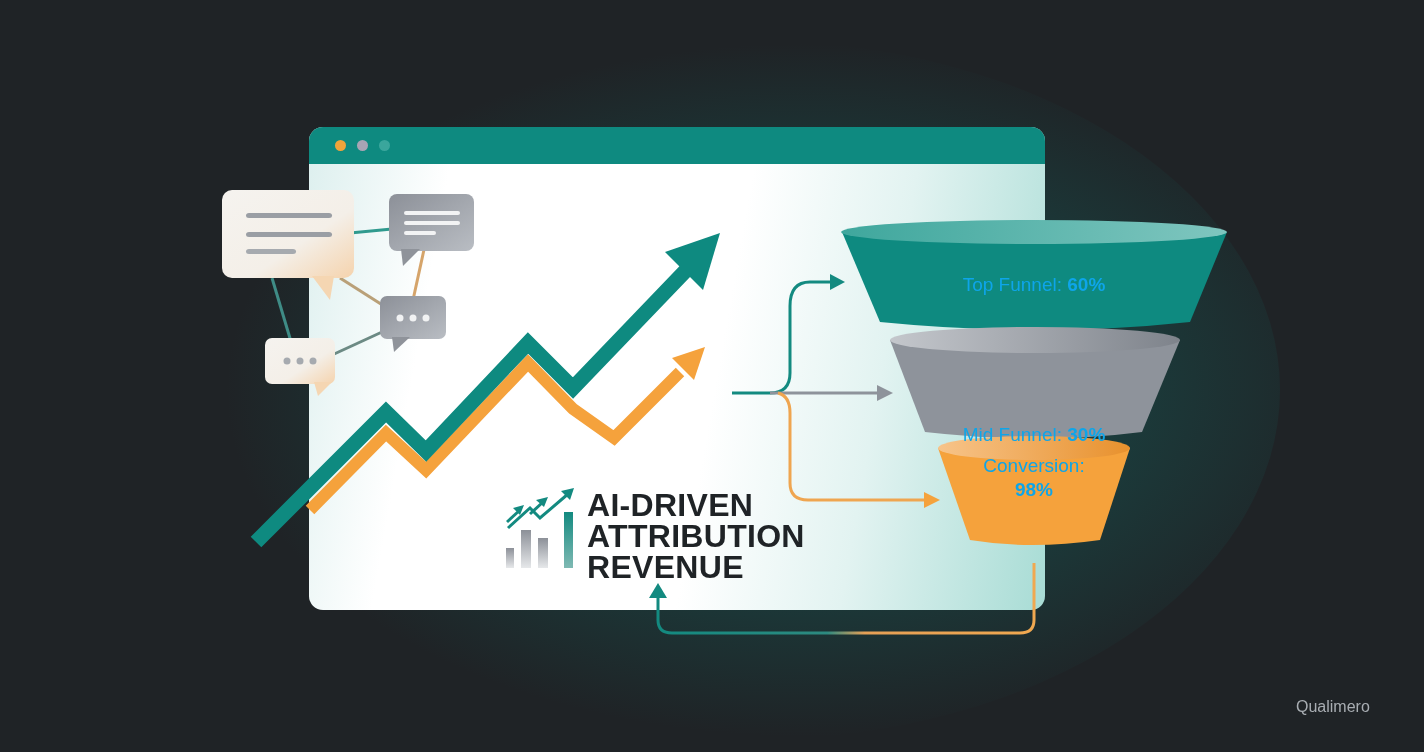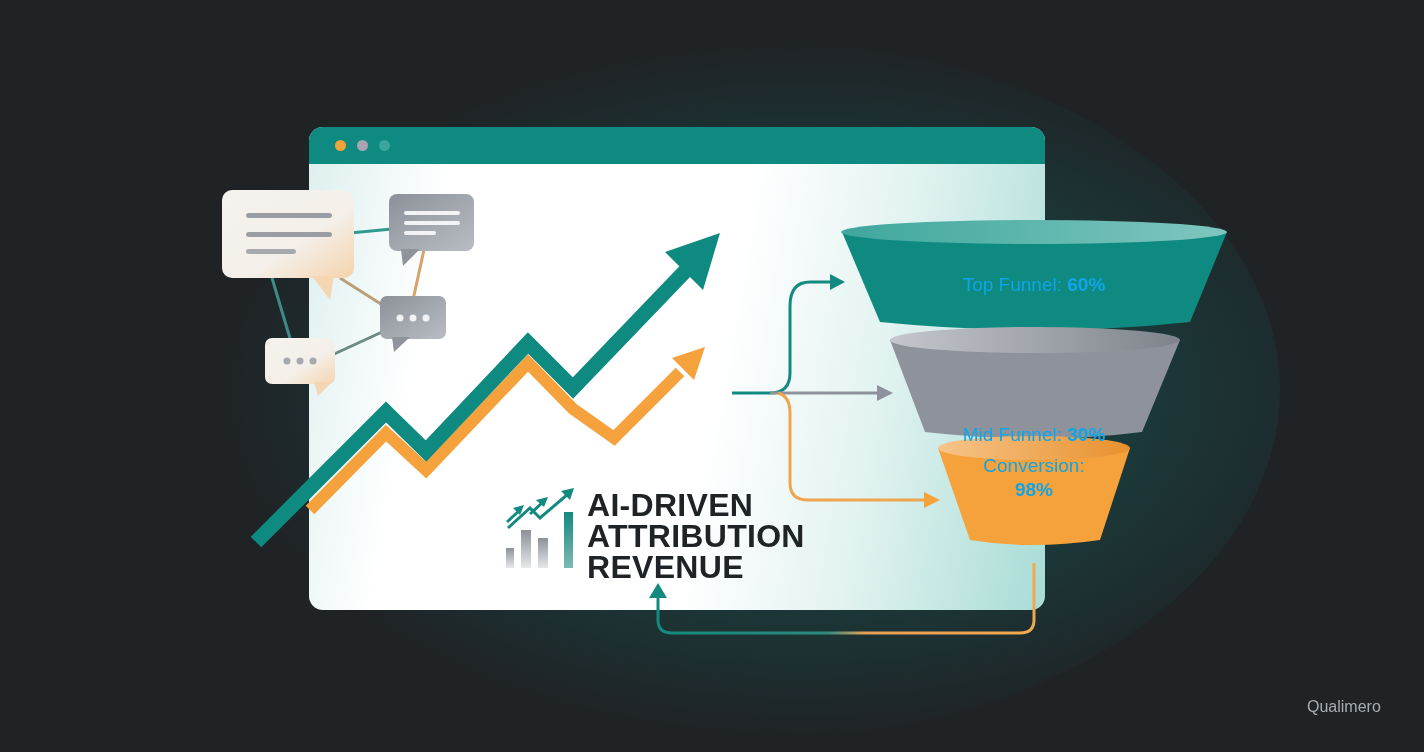--- a/index.html
+++ b/index.html
@@ -6,21 +6,21 @@
   body{width:1424px;height:752px;overflow:hidden;background:#1f2326;font-family:"Liberation Sans",sans-serif;position:relative;}
   .glow{position:absolute;left:220px;top:40px;width:1060px;height:700px;border-radius:50%;
     background:radial-gradient(ellipse at 55% 50%, rgba(24,140,128,0.55) 0%, rgba(20,100,95,0.35) 40%, rgba(31,35,38,0) 70%);}
   .window{position:absolute;left:309px;top:127px;width:736px;height:483px;border-radius:14px;overflow:hidden;
     background:linear-gradient(100deg,#dcefee 0%,#ffffff 18%,#ffffff 55%,#e2f3f1 75%,#a8dcd5 100%);}
   .titlebar{position:absolute;left:0;top:0;width:100%;height:37px;background:#0e8a80;}
   .dot{position:absolute;top:13px;width:11px;height:11px;border-radius:50%;}
   .title-block{position:absolute;left:587px;top:490px;font-weight:bold;font-size:32px;line-height:31px;color:#1f2326;letter-spacing:0.3px;}
   .funnel-label{position:absolute;color:#0ea5e9;font-size:19px;text-align:center;}
   .funnel-label b{font-weight:bold;}
-  .watermark{position:absolute;left:1296px;top:698px;color:#a8adb2;font-size:16px;margin-left:11px;}
+  .watermark{position:absolute;left:1296px;top:698px;color:#a8adb2;font-size:16px;}
   svg{position:absolute;left:0;top:0;}
 </style>
 </head>
 <body>
 
 <div class="glow"></div>
 
 <div class="window">
   <div class="titlebar">
     <span class="dot" style="left:26px;background:#f0a43a"></span>

